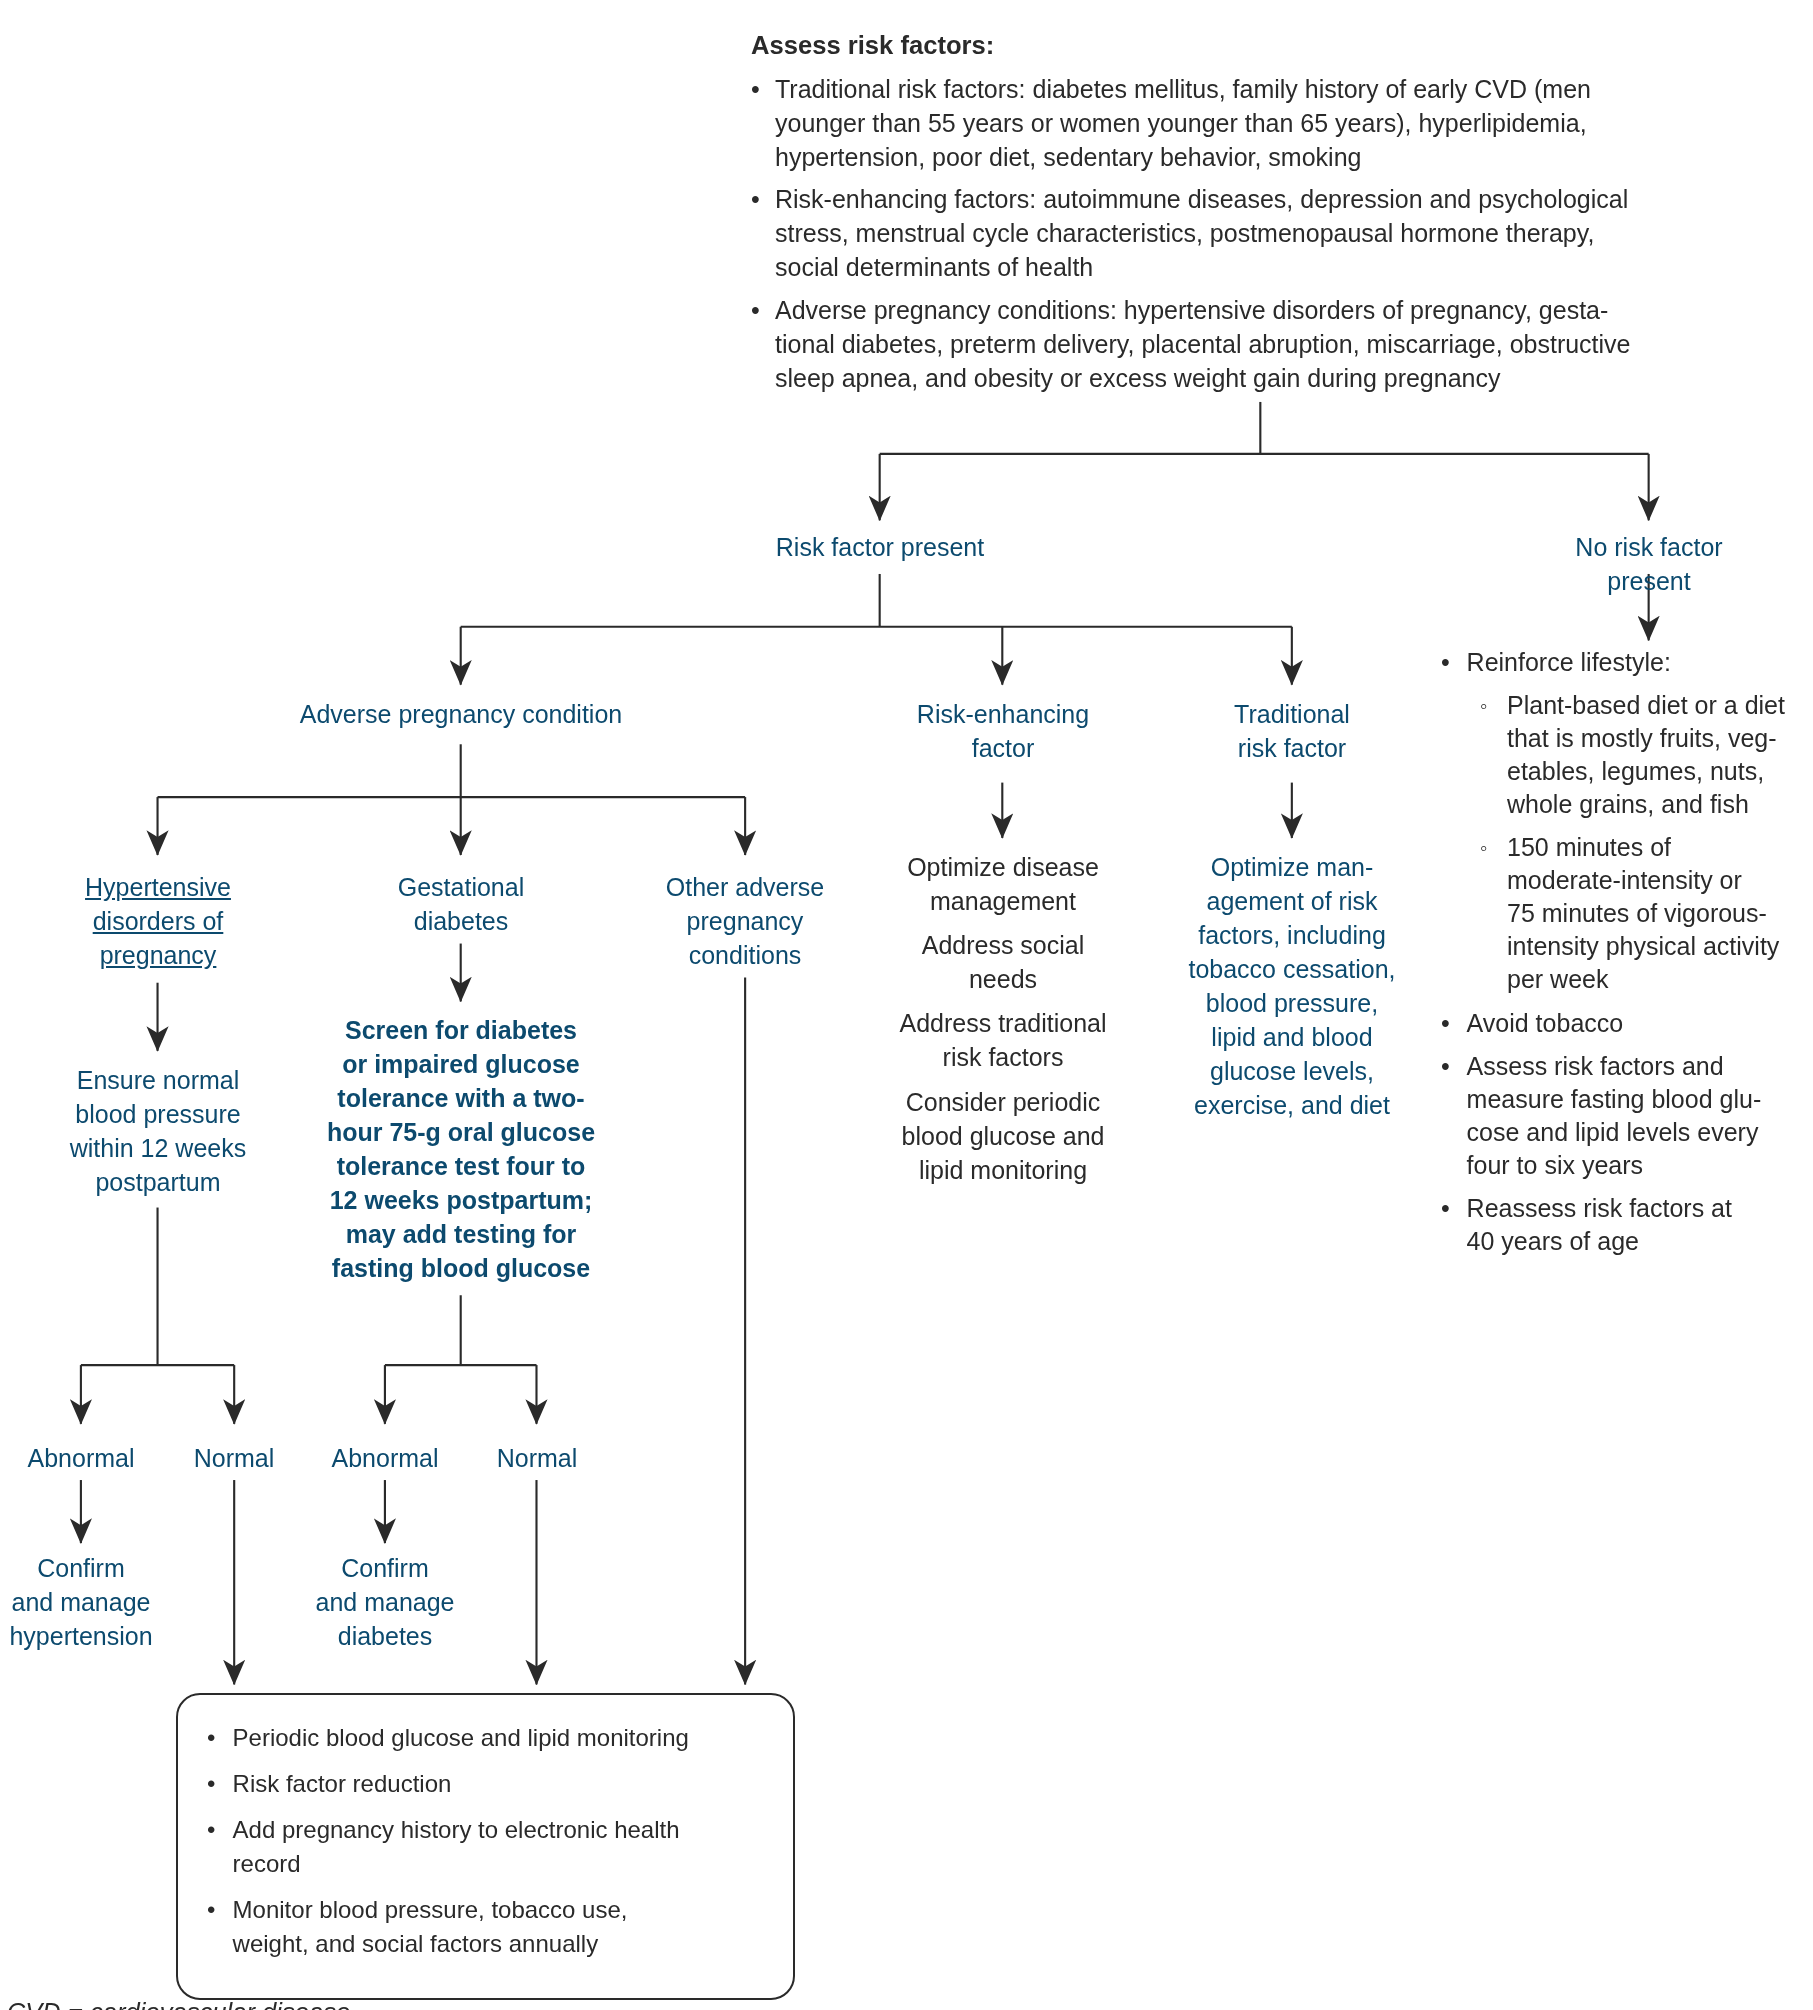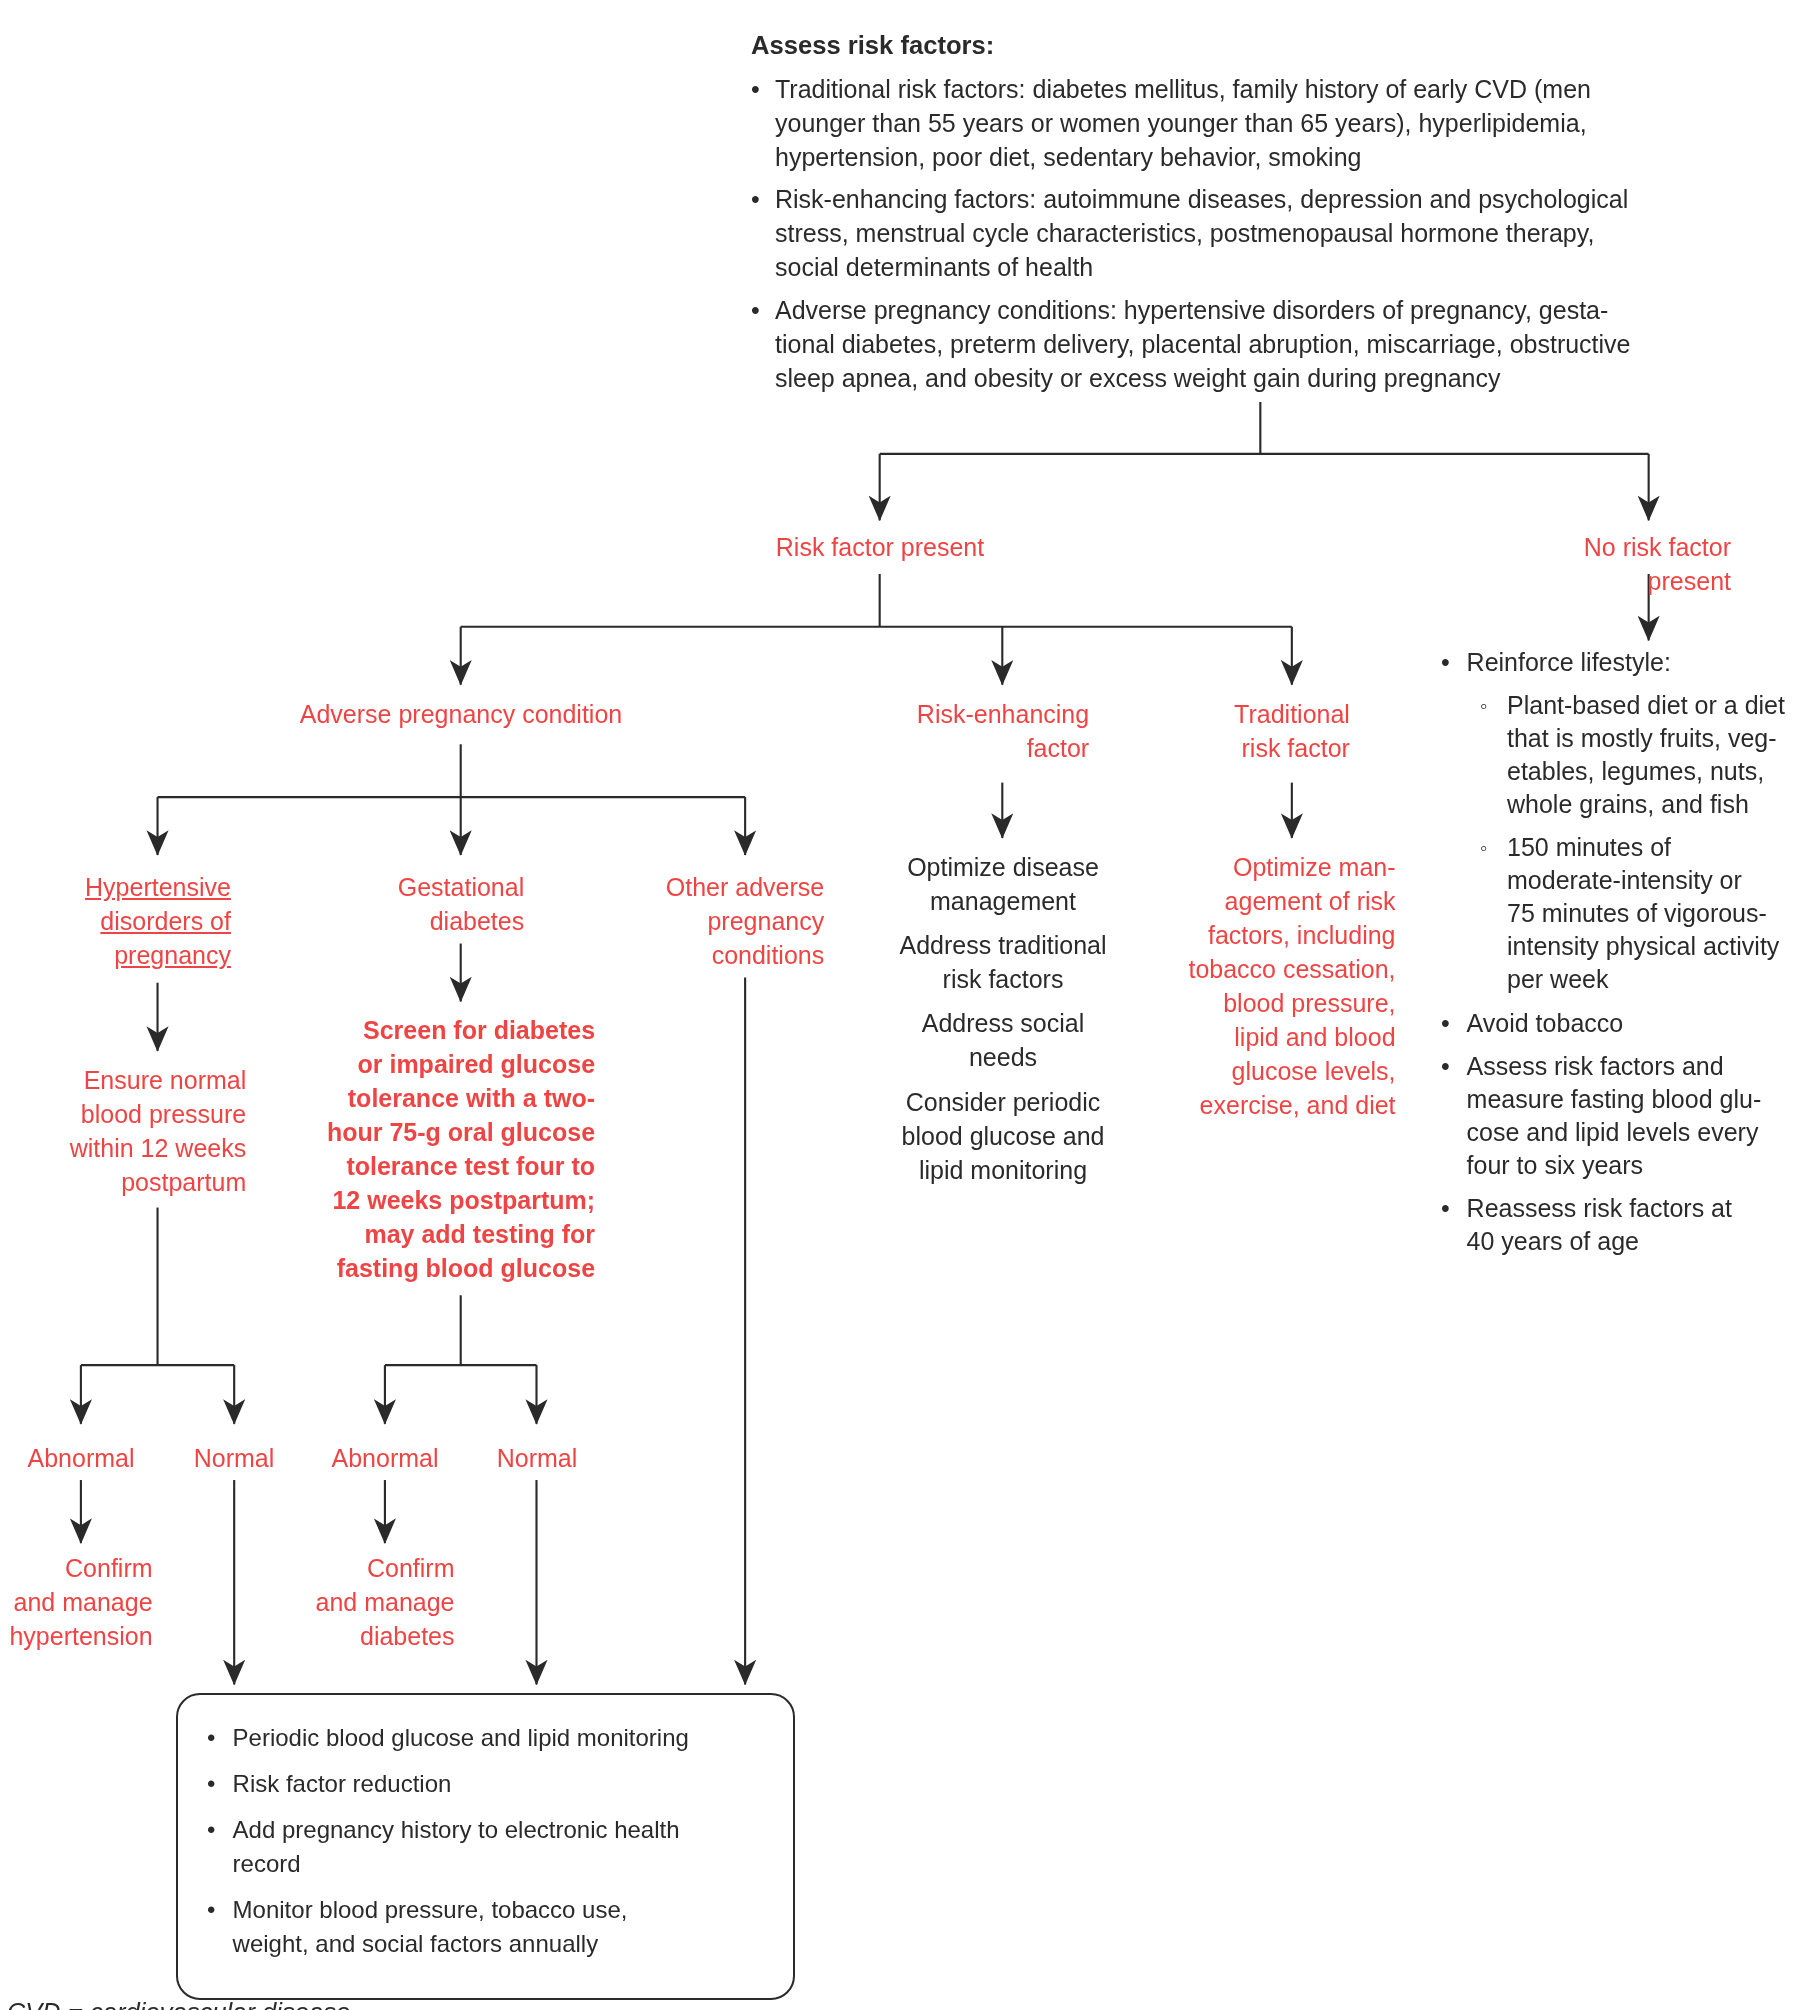--- a/index.html
+++ b/index.html
@@ -2,22 +2,22 @@
 <html style="font-size:13.6px"><head>
 <meta charset="utf-8">
 <style>
   html,body{margin:0;padding:0;background:#fff;}
   .stage{
     position:relative;width:1813px;height:2010px;background:#ffffff;
     font-family:"Liberation Sans",sans-serif;color:#2a2a2a;overflow:hidden;margin-top:22px;
   }
   svg.wires{position:absolute;left:0;top:0;}
   .node{
-    position:absolute;transform:translateX(-50%);text-align:right;
-    white-space:pre-line;font-size:25px;line-height:34px;color:#ef4444;
+    position:absolute;transform:translateX(-50%);text-align:center;
+    white-space:pre-line;font-size:25px;line-height:34px;color:#0c4a6e;
   }
   
   .topblock{position:absolute;left:751px;top:5.1px;width:1107px;font-size:25px;line-height:34px;}
   .tb-head{font-weight:700;font-size:25.6px;line-height:36px;margin:0;}
   .tb-item{display:flex;margin-top:8.5px;}
   .tb-marker{width:24px;flex:none;}
   .tb-text{white-space:pre-line;}
   
   .actions{position:absolute;transform:translateX(-50%);text-align:center;font-size:25px;line-height:34px;}
   .actions .para{white-space:pre-line;margin:0 0 10.2px 0;}
@@ -136,24 +136,24 @@
 tolerance with a two-
 hour 75-g oral glucose
 tolerance test four to
 12 weeks postpartum;
 may add testing for
 fasting blood glucose</div>
 
   <div class="actions" style="left:1003px;top:828px;width:256px;">
     <p class="para">Optimize disease
 management</p>
+    <p class="para">Address social
+needs</p>
     <p class="para">Address traditional
 risk factors</p>
-    <p class="para">Address social
-needs</p>
     <p class="para">Consider periodic
 blood glucose and
 lipid monitoring</p>
   </div>
 
   <div class="node" style="left:1292px;top:828px;">Optimize man-
 agement of risk
 factors, including
 tobacco cessation,
 blood pressure,

